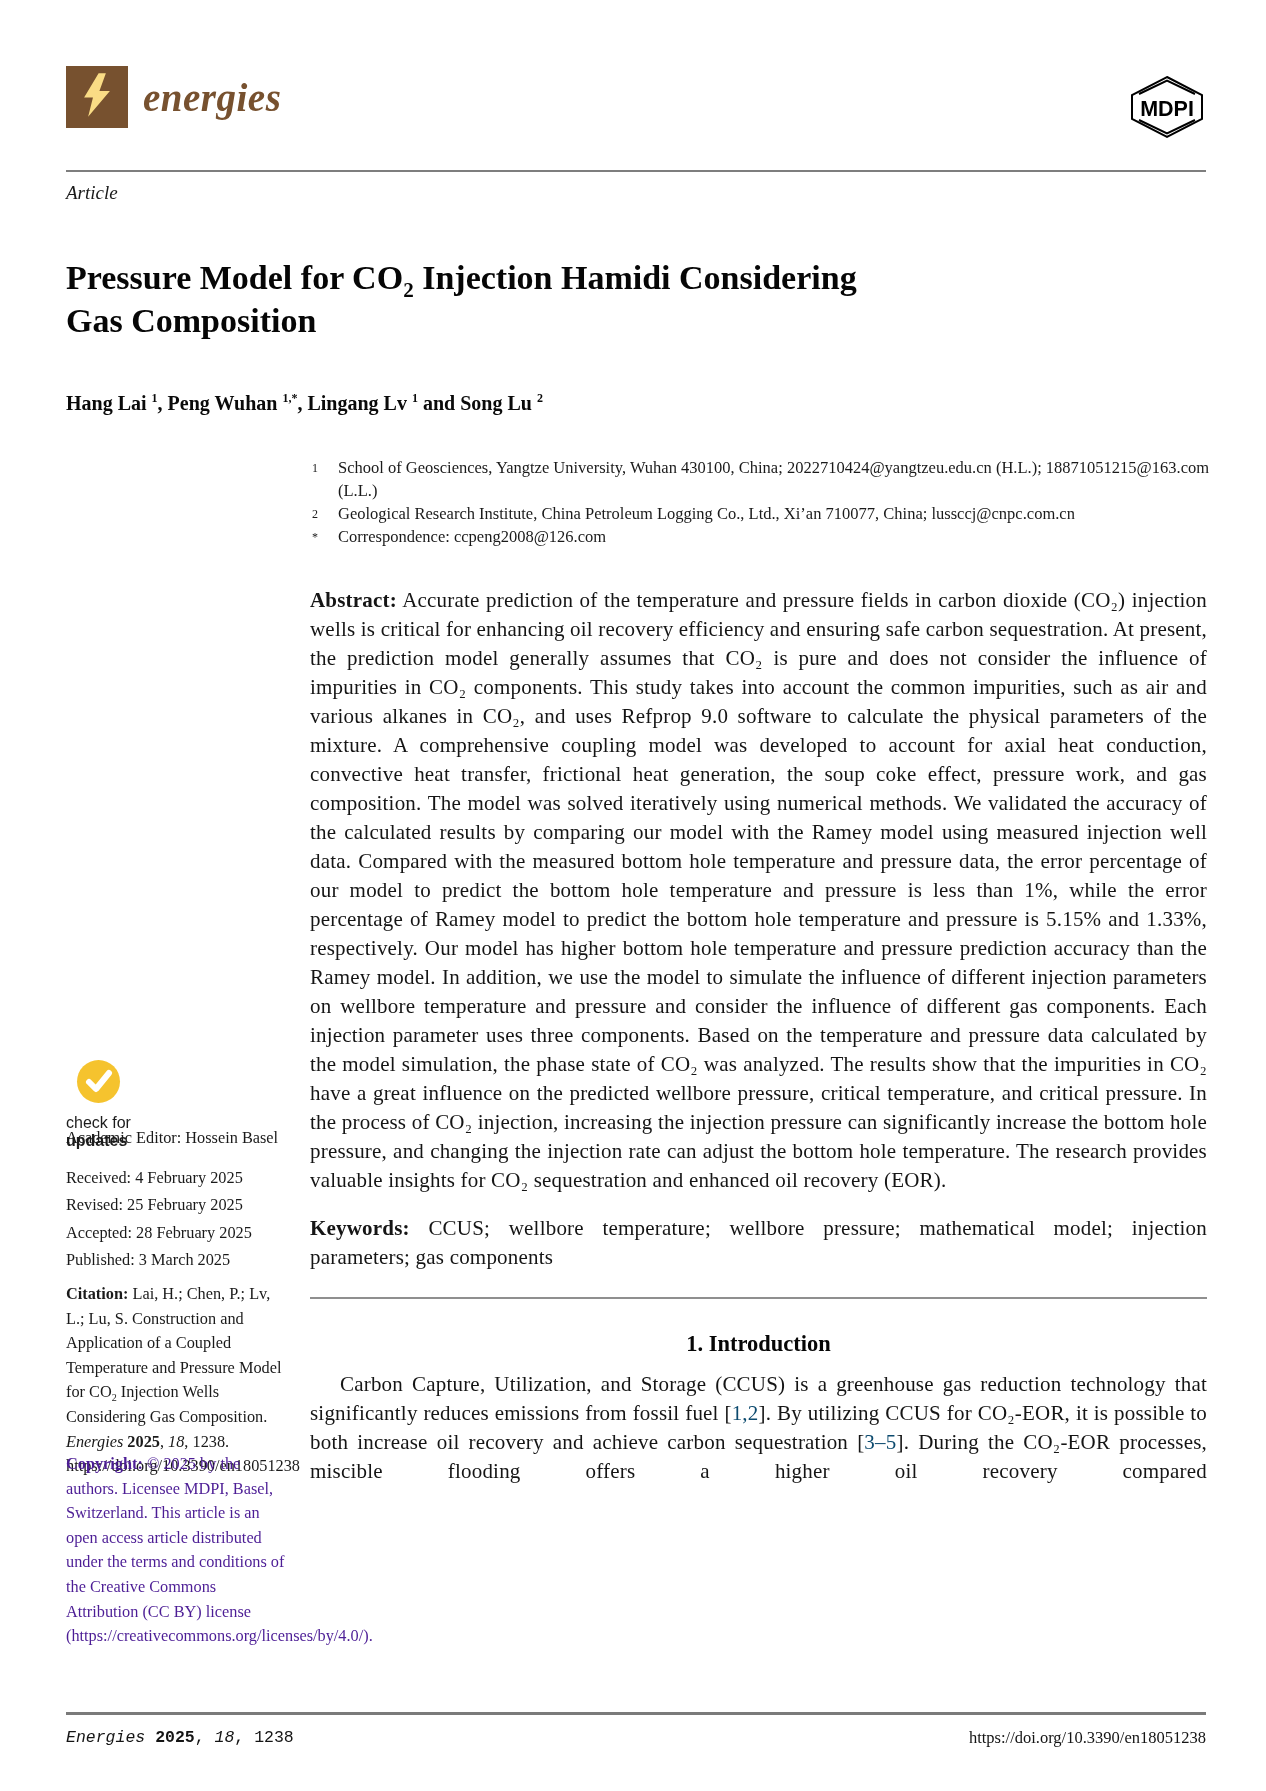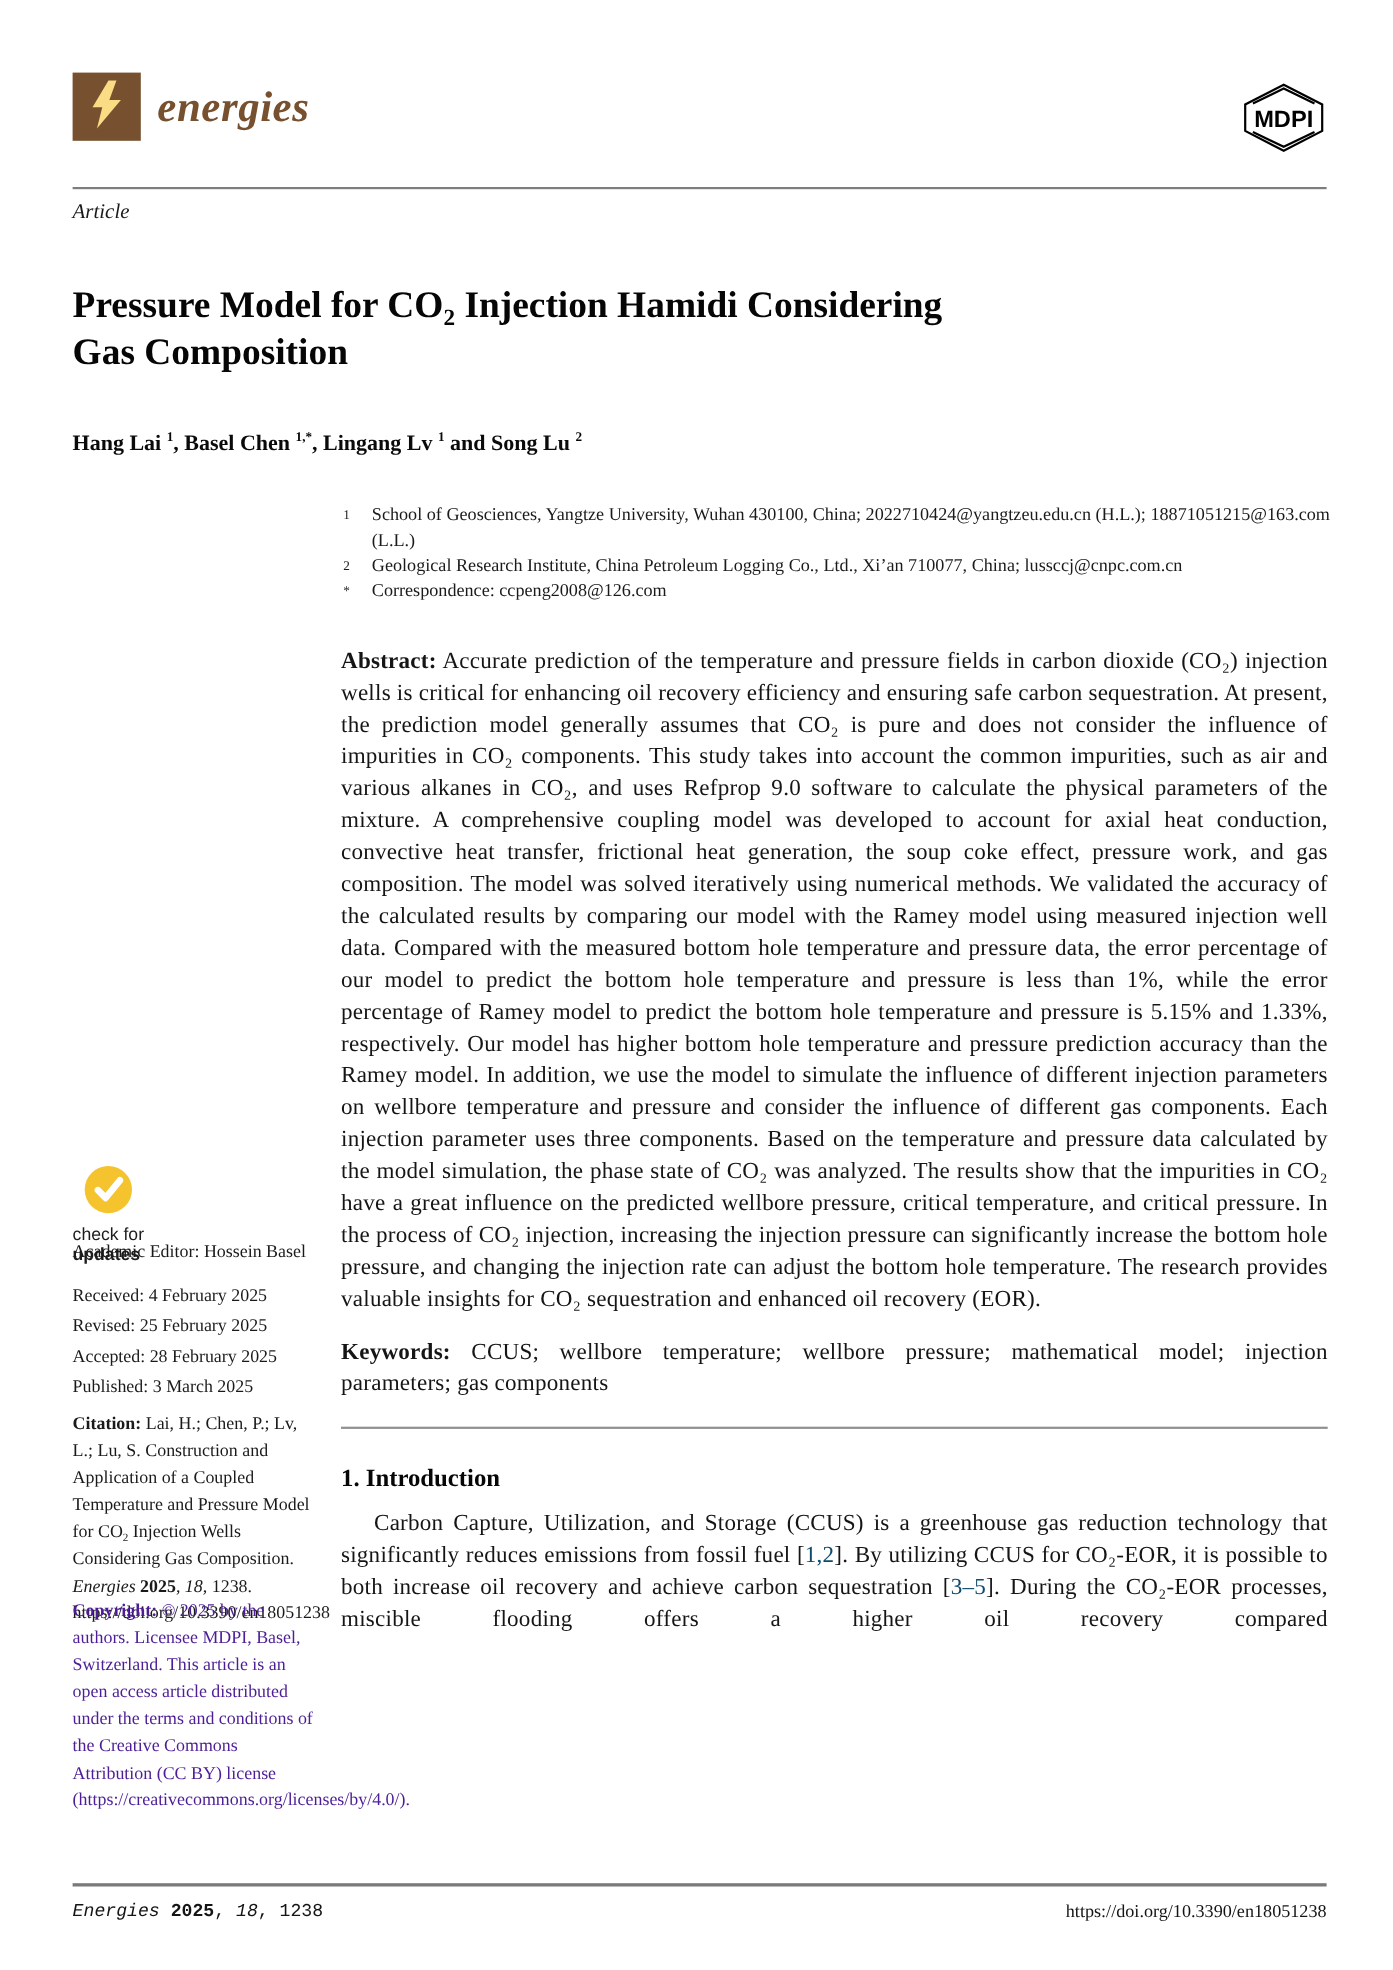--- a/index.html
+++ b/index.html
@@ -37,21 +37,21 @@
   .aff-row{display:flex;}
   .aff-marker{flex:none;width:26px;padding-left:2px;font-size:12px;position:relative;top:1px;}
   .aff-text{flex:1;}
 
   
   .main-col{position:absolute;left:310px;top:586px;width:897px;font-size:21px;line-height:29px;letter-spacing:0.2px;color:#151515;}
   .just{text-align:justify;}
   .abstract{margin:0;}
   .keywords{margin:19px 0 0 0;}
   .rule-content{position:static;display:block;border:none;background:#8f8f8f;width:897px;height:2px;margin:25px 0 0 0;}
-  .section-heading{margin:30px 0 0 0;font-size:22.5px;font-weight:bold;color:#060606;letter-spacing:0;}
+  .section-heading{margin:30px 0 0 0;font-size:22.5px;font-weight:bold;color:#060606;letter-spacing:0;text-align:center;}
   .intro-para{margin:12px 0 0 0;text-indent:30px;text-align:justify;text-align-last:justify;}
 
   
   .badge{position:absolute;left:66px;top:1060px;display:flex;align-items:center;gap:11px;cursor:pointer;flex-direction:column;}
   .badge-circle{width:43px;height:43px;border-radius:50%;background:#F5C32E;display:flex;align-items:center;justify-content:center;}
   .badge-text{font-family:"Liberation Sans","DejaVu Sans",sans-serif;font-size:16px;line-height:18px;color:#1c1c1c;}
   .badge-line2{font-weight:bold;}
   .acad-editor{position:absolute;left:66px;top:1128px;font-size:16.3px;color:#1a1a1a;white-space:nowrap;}
   .dates{position:absolute;left:66px;top:1164px;font-size:16.3px;line-height:27.3px;color:#1a1a1a;}
   .citation{position:absolute;left:66px;top:1282px;width:222px;font-size:16.3px;line-height:24.6px;color:#1a1a1a;}
@@ -84,21 +84,21 @@
       <path d="M11 20 L39 6.5 L67 20" fill="none" stroke="#000" stroke-width="2"></path>
       <path d="M11 46 L39 59.5 L67 46" fill="none" stroke="#000" stroke-width="2"></path>
       <text x="39" y="41.5" text-anchor="middle" font-family="Liberation Sans, DejaVu Sans, sans-serif" font-size="21.5" font-weight="bold" fill="#000">MDPI</text>
     </svg>
   </div>
 
   <div class="rule rule-header"></div>
 
   <div class="article-type">Article</div>
   <h1 class="page-title" style="margin:0;"><br><span>Pressure Model for CO</span><sub>2</sub><span> Injection Hamidi Considering</span><br><span>Gas Composition</span></h1>
-  <div class="authors"><span>Hang Lai </span><sup>1</sup><span>, Basel Chen </span><sup>1,*</sup><span>, Lingang Lv </span><sup>1</sup><span> and Song Lu </span><sup>2</sup></div>
+  <div class="authors"><span>Hang Lai </span><sup>1</sup><span>, Peng Wuhan </span><sup>1,*</sup><span>, Lingang Lv </span><sup>1</sup><span> and Song Lu </span><sup>2</sup></div>
 
   <div class="affiliations">
     <div class="aff-row">
       <span class="aff-marker">1</span>
       <span class="aff-text">School of Geosciences, Yangtze University, Wuhan 430100, China; 2022710424@yangtzeu.edu.cn (H.L.); 18871051215@163.com (L.L.)</span>
     </div>
     <div class="aff-row">
       <span class="aff-marker">2</span>
       <span class="aff-text">Geological Research Institute, China Petroleum Logging Co., Ltd., Xi’an 710077, China; lussccj@cnpc.com.cn</span>
     </div>

